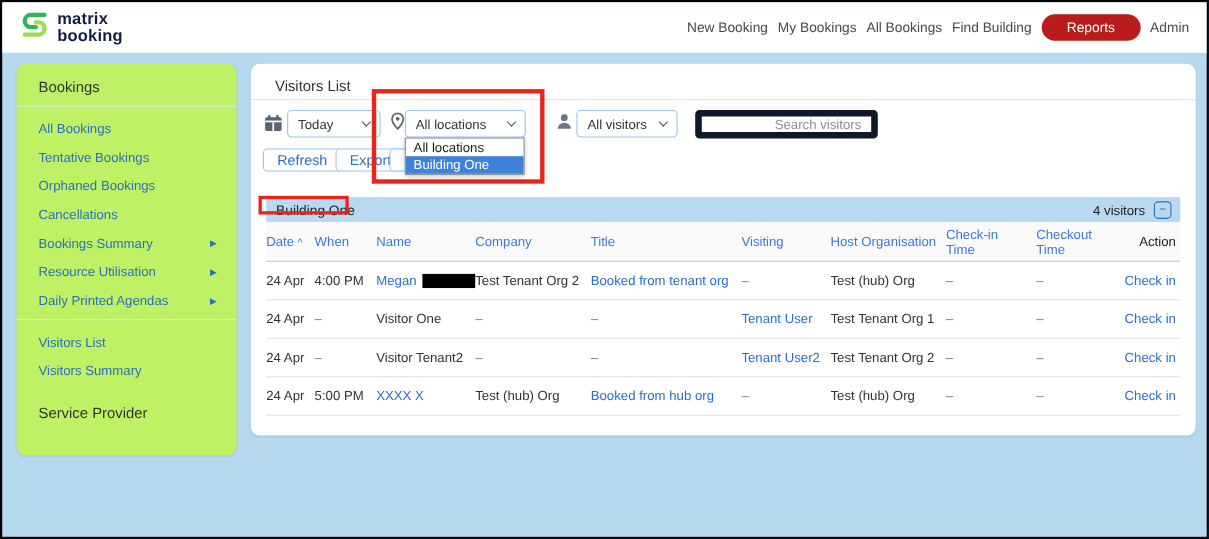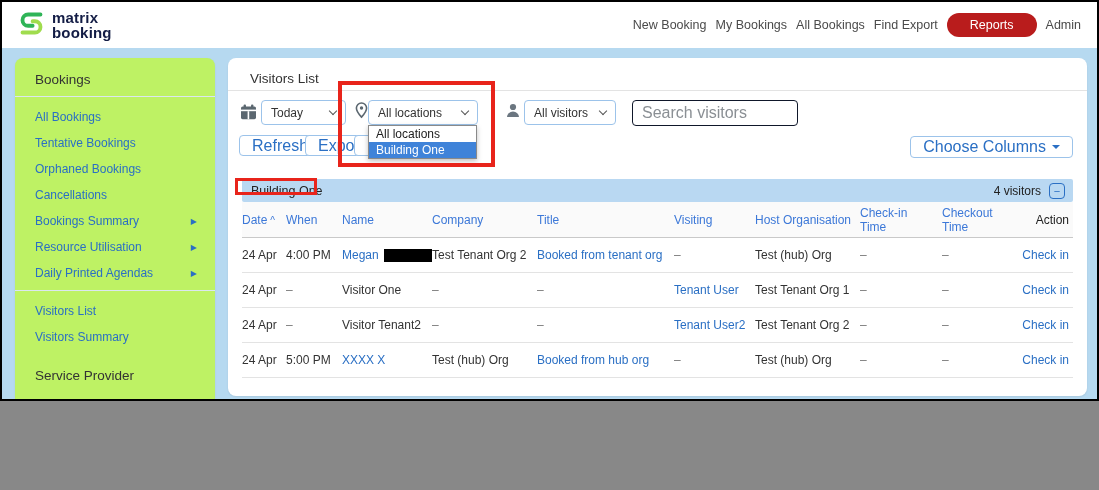--- a/index.html
+++ b/index.html
@@ -1,18 +1,18 @@
 <!DOCTYPE html>
 <html><head>
 <meta charset="utf-8">
 <style>
   * { margin:0; padding:0; box-sizing:border-box; }
   body { font-family:"Liberation Sans", sans-serif; background:#888; }
   #screen {
-    position:relative; width:1099px; height:401px;
+    position:relative; width:1099px; height:490px;
     background:#b6d9f0; border:2px solid #000; overflow:hidden;
     font-family:"Liberation Sans", sans-serif;
   }
   
   .topbar {
     position:absolute; left:0; top:0; right:0; height:46px;
     background:#fff; display:flex; align-items:center; padding:0 16px;
   }
   .logo { display:flex; align-items:center; gap:7px; }
   .logo-text { font-size:15px; font-weight:bold; color:#131c45; line-height:1.02; letter-spacing:.2px; }
@@ -42,27 +42,28 @@
   .icon-btn { position:absolute; }
   .sel {
     position:absolute; height:25px; background:#fff; border:1px solid #9cc3ea; border-radius:4px;
     display:flex; align-items:center; justify-content:space-between;
     padding:0 9px; font-size:12px; color:#333; cursor:pointer;
   }
   .chev { width:6px; height:6px; border-right:1.6px solid #555; border-bottom:1.6px solid #555;
     transform:rotate(45deg); margin-top:-3px; }
   .search {
     position:absolute; left:404px; top:42px; width:166px; height:26px;
-    border:1px solid #0f172a; border-radius:4px; padding:0 9px; font-size:16px; color:#333;
+    border:6px solid #0f172a; border-radius:4px; padding:0 9px; font-size:12px; color:#333;
     font-family:"Liberation Sans", sans-serif;
+    text-align:right;
   }
   .search::placeholder { color:#8a8f94; }
   .btn {
     position:absolute; height:21px; background:#fff; border:1px solid #9cc3ea; border-radius:4px;
-    color:#2a6fc4; font-size:16px; padding:0 12px; cursor:pointer;
+    color:#2a6fc4; font-size:13px; padding:0 12px; cursor:pointer;
     font-family:"Liberation Sans", sans-serif; display:flex; align-items:center;
   }
   .dropdown {
     position:absolute; left:140px; top:67px; width:109px; z-index:5;
     background:#fff; border:1px solid #8a8a8a; box-shadow:0 2px 5px rgba(0,0,0,.25);
   }
   .dd-opt { font-size:12px; color:#1c1c1c; padding:1px 7px; line-height:14px; cursor:pointer; }
   .dd-opt.hl { background:#3f83d9; color:#fff; }
   .choose-cols { right:14px; top:78px; height:22px; gap:6px; }
   .caret-down { width:0; height:0; border-left:4px solid transparent; border-right:4px solid transparent;
@@ -116,21 +117,21 @@
       </span>
       <span class="logo-text">
         <span>matrix</span><br>
         <span>booking</span>
       </span>
     </div>
     <div class="topnav">
       <span class="nav-item">New Booking</span>
       <span class="nav-item">My Bookings</span>
       <span class="nav-item">All Bookings</span>
-      <span class="nav-item">Find Export</span>
+      <span class="nav-item">Find Building</span>
       <span class="nav-item pill">Reports</span>
       <span class="nav-item">Admin</span>
     </div>
   </div>
 
   <div class="sidebar">
     <div class="side-title">Bookings</div>
     <hr class="side-div">
     <div class="side-list">
       <div class="side-item">
@@ -215,24 +216,20 @@
 
     <button class="btn" style="left:11px; top:77px;">Refresh</button>
     <button class="btn" style="left:77px; top:77px;">Export</button>
     <button class="btn" style="left:126px; top:77px; width:119px; justify-content:flex-start;">P</button>
 
     <div class="dropdown">
       <div class="dd-opt">All locations</div>
       <div class="dd-opt hl">Building One</div>
     </div>
 
-    <button class="btn choose-cols">
-      <span>Choose Columns</span>
-      <span class="caret-down"></span>
-    </button>
 
     <div class="group-bar">
       <span class="group-name">Building One</span>
       <span class="group-right">
         <span class="group-count">4 visitors</span>
         <button class="collapse-box">−</button>
       </span>
     </div>
 
     <div class="vtable">

